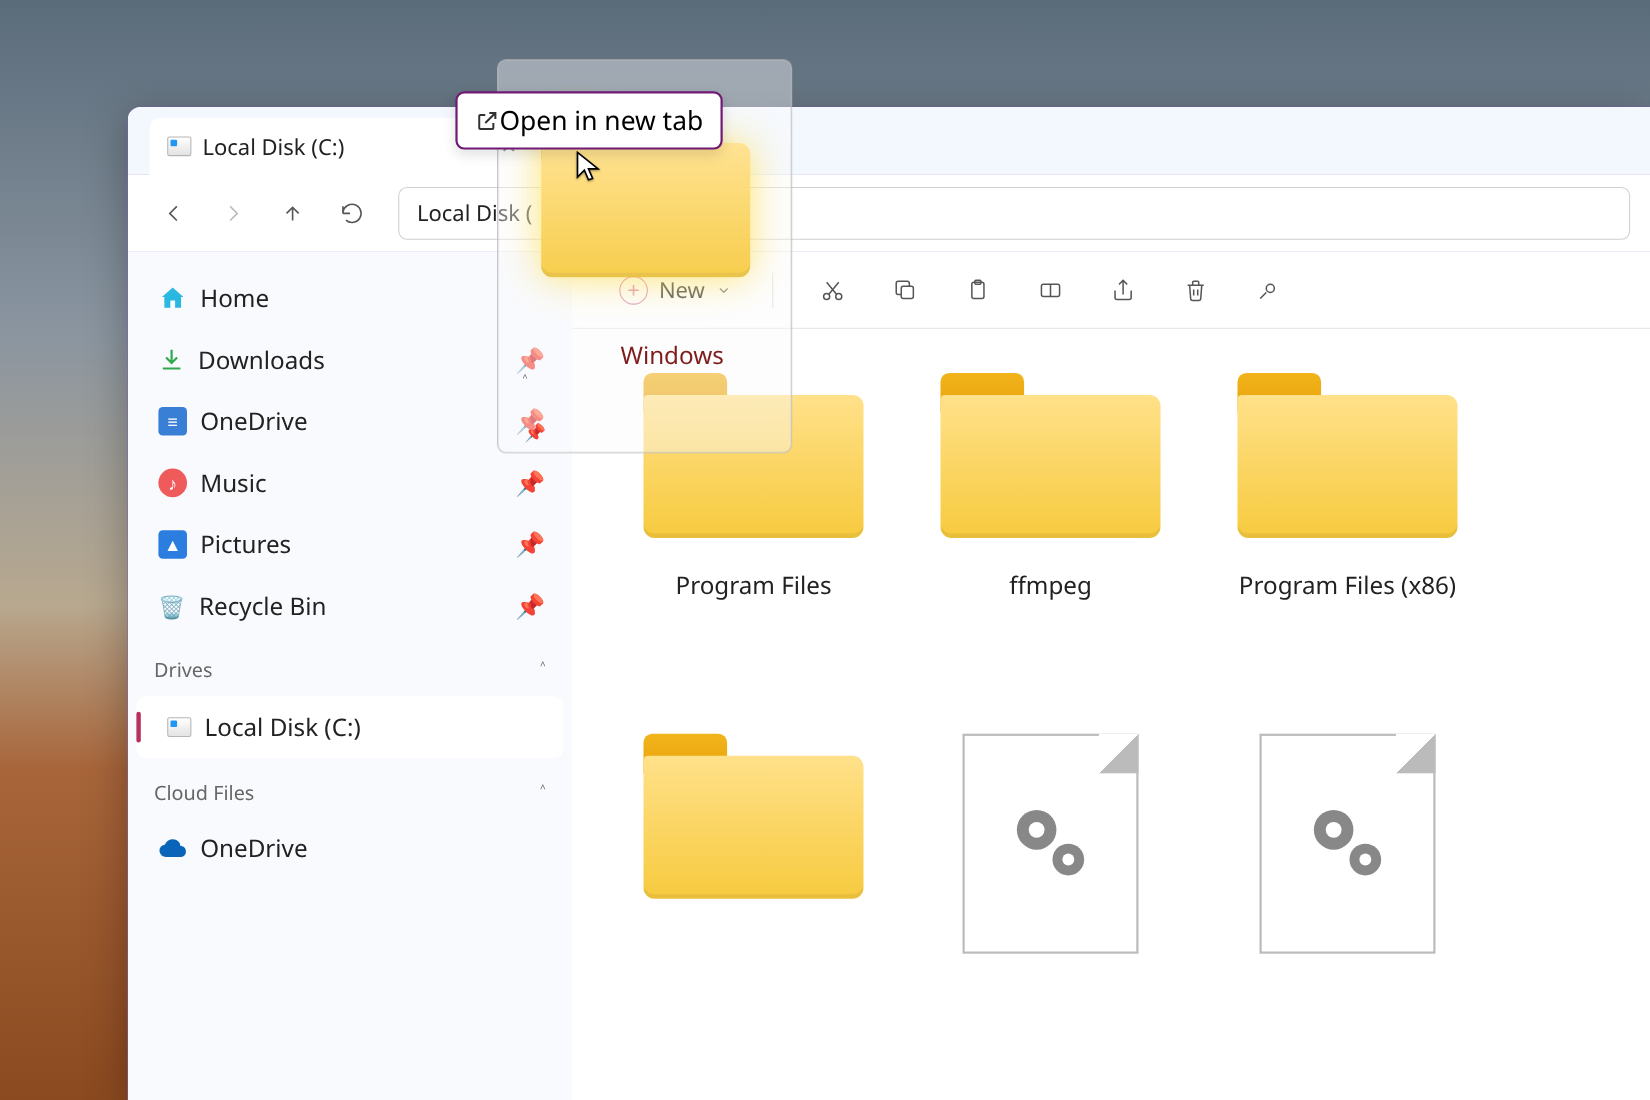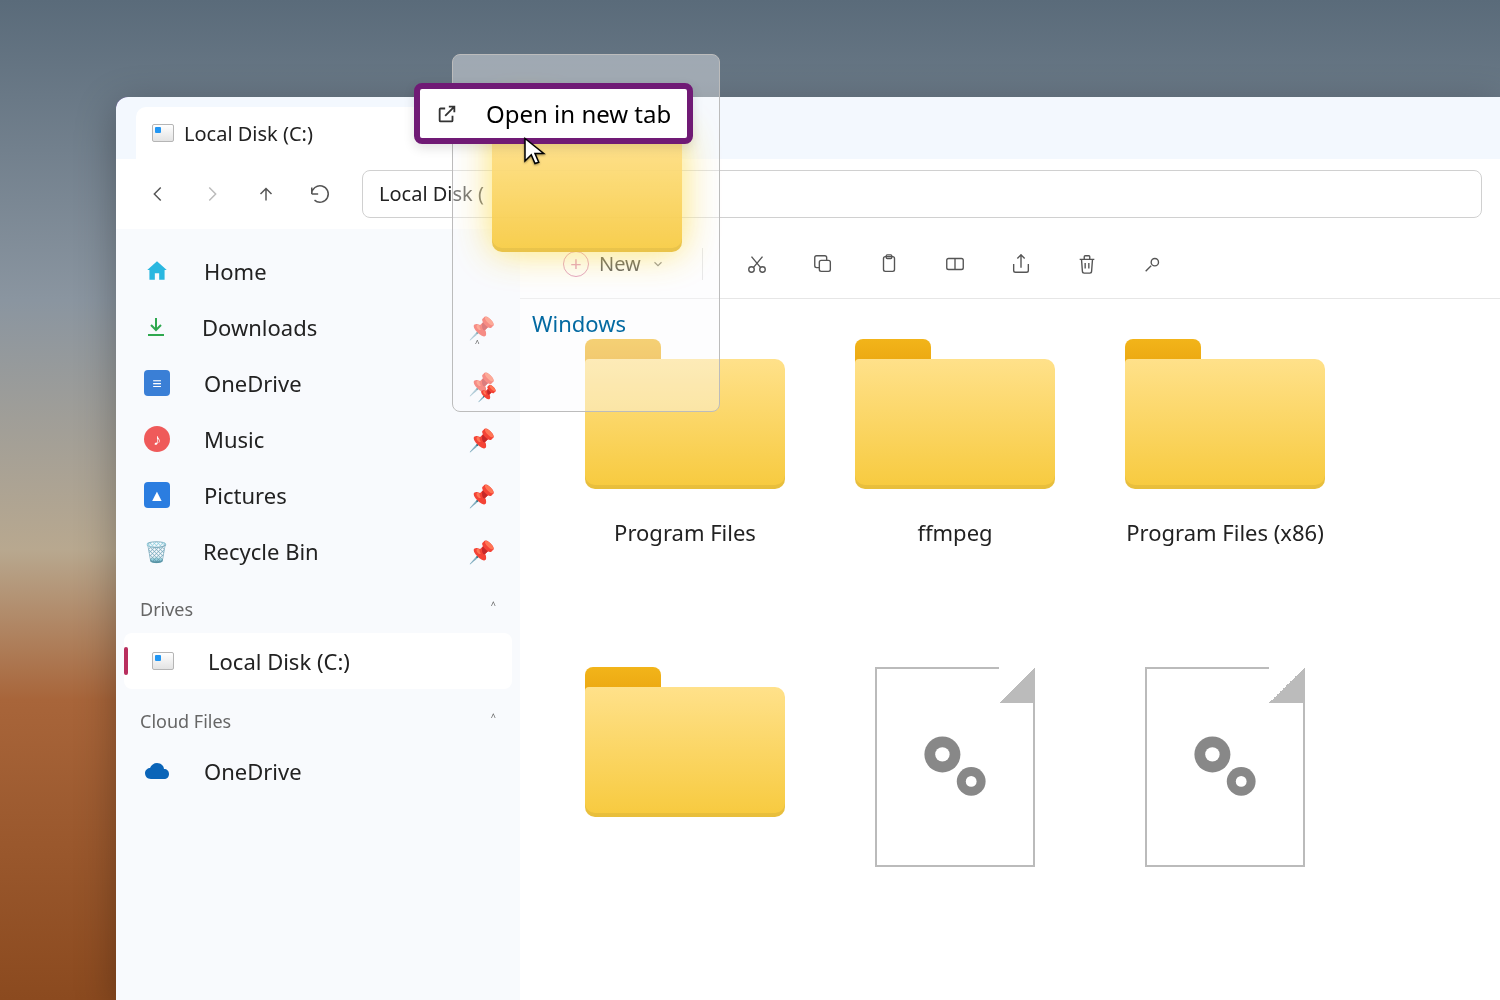--- a/index.html
+++ b/index.html
@@ -14,21 +14,21 @@
   .disk-glyph::after { content:""; position:absolute; left:2px; top:2px; width:6px; height:6px; background:#2196f3; border-radius:1px; }
   
   .navrow { height: 70px; background: #fff; display: flex; align-items: center; padding: 0 18px; gap: 6px; border-bottom: 1px solid transparent; }
   .navbtn { width: 48px; height: 48px; display: flex; align-items: center; justify-content: center; color: #555; border-radius: 6px; cursor: pointer; }
   .navbtn.disabled { color: #bbb; }
   .navbtn svg { width: 22px; height: 22px; stroke: currentColor; fill: none; stroke-width: 1.6; }
   .addrbar { flex: 1; margin-left: 12px; height: 48px; border: 1px solid #d0d0d0; border-radius: 8px; padding: 0 16px; display: flex; align-items: center; font-size: 20px; color: #222; }
   
   .body { flex: 1; display: flex; min-height: 0; }
   .sidebar { width: 404px; background: #f8fafd; padding-top: 14px; overflow-y: auto; }
-  .side-item { display: flex; align-items: center; height: 56px; padding: 0 24px 0 28px; font-size: 22px; color: #222; gap: 34px; cursor: pointer; text-align: center; }
+  .side-item { display: flex; align-items: center; height: 56px; padding: 0 24px 0 28px; font-size: 22px; color: #222; gap: 12px; cursor: pointer; text-align: center; }
   .side-item .pin { margin-left: auto; color: #888; }
   .side-item.selected { background: #fff; border-radius: 8px; margin: 2px 8px; position: relative; }
   .side-item.selected::before { content:""; position:absolute; left:0; top:14px; bottom:14px; width:4px; background:#b82e5e; border-radius:2px; }
   .side-header { padding: 18px 24px 10px 24px; font-size: 18px; color: #666; display:flex; align-items:center; }
   .side-header .chev { margin-left:auto; color:#666; }
   .icon-sq { width:26px; height:26px; border-radius:4px; display:inline-flex; align-items:center; justify-content:center; color:#fff; font-size:16px; }
   .icon-home { color:#2ab7e0; }
   
   .content { flex: 1; background: #fff; position: relative; }
   .toolbar { height: 70px; display: flex; align-items: center; padding-left: 28px; gap: 10px; border-bottom: 1px solid #e6e6e6; }
@@ -42,26 +42,26 @@
   .fitem { display:flex; flex-direction:column; align-items:center; gap:28px; cursor:pointer; }
   .fitem .label { font-size:22px; color:#222; text-align:center; }
   .folder-ic { width:200px; height:150px; position:relative; }
   .folder-back { position:absolute; left:0; top:0; width:76px; height:36px; background:linear-gradient(#f2b41a,#e9a20d); border-radius:8px 8px 0 0; }
   .folder-front { position:absolute; left:0; top:20px; width:200px; height:130px; background:linear-gradient(#ffe18a,#f7ca3e); border-radius:4px 10px 10px 10px; box-shadow:inset 0 -4px 0 rgba(0,0,0,0.06); }
   .file-ic { width:160px; height:200px; background:#fff; border:2px solid #bbb; position:relative; display:flex; align-items:center; justify-content:center; }
   .file-ic::after { content:""; position:absolute; right:-2px; top:-2px; width:36px; height:36px; background:linear-gradient(135deg,#fff 50%, #bbb 50%); }
   svg.gear-svg { position:absolute; fill:#888; }
   
   
-  .tooltip { position:absolute; left:414px; top:83px; background:#fff; border:6px solid #701a75; border-radius:8px; padding:8px 16px; font-size:24px; display:flex; align-items:center; gap:28px; box-shadow:0 4px 12px rgba(0,0,0,0.12); z-index:50; }
+  .tooltip { position:absolute; left:414px; top:83px; background:#fff; border:2px solid #701a75; border-radius:8px; padding:8px 16px; font-size:24px; display:flex; align-items:center; gap:0; box-shadow:0 4px 12px rgba(0,0,0,0.12); z-index:50; }
   .drag-preview { position:absolute; left:452px; top:54px; width:268px; height:358px; border:1px solid #bcbcbc; background:rgba(250,250,252,0.4); border-radius:8px; z-index:40; backdrop-filter: blur(0.5px); }
   .drag-folder { position:absolute; left:492px; top:112px; width:190px; height:140px; z-index:45; opacity:0.92; filter: drop-shadow(0 0 18px rgba(255,220,60,0.8)); }
   .drag-folder .folder-back { width:70px; height:32px; }
   .drag-folder .folder-front { top:18px; width:190px; height:122px; }
-  .drag-label { position:absolute; left:532px; top:308px; font-size:22px; z-index:45; color:#0369a1; }
+  .drag-label { position:absolute; left:564px; top:308px; font-size:22px; z-index:45; color:#7f1d1d; }
   .sm-chevup { position:absolute; left:475px; top:336px; color:#555; z-index:45; }
   .sm-pin { position:absolute; left:477px; top:382px; color:#888; z-index:45; }
   .cursor { position:absolute; left:522px; top:136px; z-index:60; }
   .cursor svg { width:26px; height:30px; filter: drop-shadow(0 1px 1px rgba(0,0,0,0.4)); }
 </style>
 </head>
 <body>
 
 <div class="window">
   <div class="titlebar">

